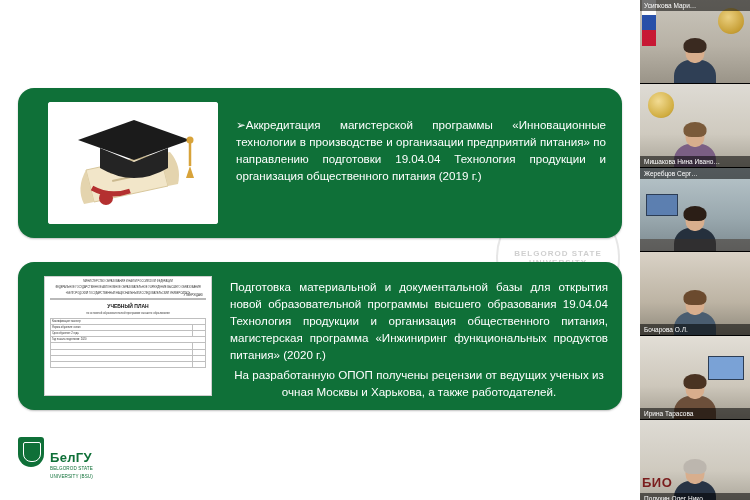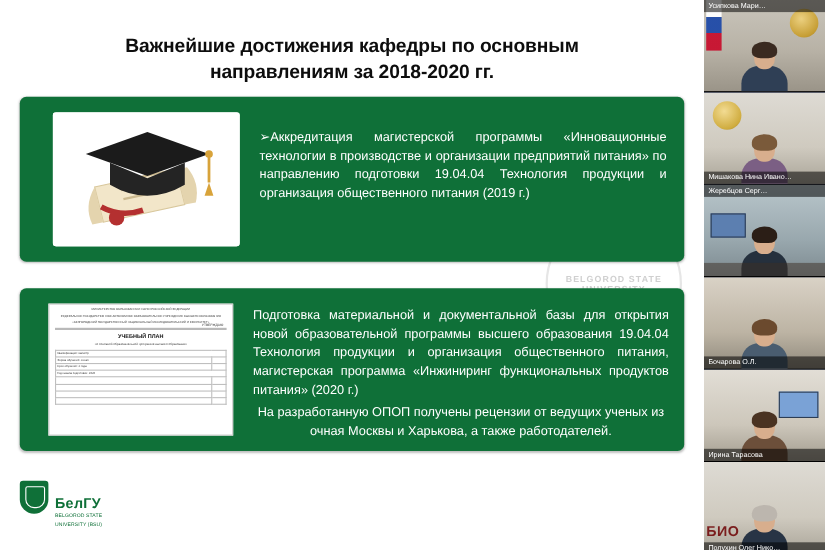--- a/index.html
+++ b/index.html
@@ -38,21 +38,21 @@
     font-size: 17.5px;
     font-weight: bold;
     color: #0d0d0d;
     line-height: 1.35;
     letter-spacing: -0.1px;
   }
   
   .block {
     position: absolute;
     background: #0f7038;
-    border-radius: 6px;
+    border-radius: 16px;
     box-shadow: 0 1px 2px rgba(0,0,0,0.25);
   }
   .block-1 {
     left: 18px;
     top: 88px;
     width: 604px;
     height: 150px;
   }
   .block-2 {
     left: 18px;
@@ -345,24 +345,20 @@
     background: rgba(60,45,35,0.5);
   }
 </style>
 </head>
 <body>
 
 <div class="stage">
 
   <div class="slide">
 
-    <div class="slide-title">
-      <div>Важнейшие достижения кафедры по основным</div>
-      <div>направлениям за 2018-2020 гг.</div>
-    </div>
 
     <div class="seal">BELGOROD STATE UNIVERSITY</div>
 
     <div class="block block-1">
       <div class="cap-img">
         <svg class="cap-svg" width="170" height="122" viewBox="0 0 170 122" xmlns="http://www.w3.org/2000/svg">
           <rect width="170" height="122" fill="#ffffff"></rect>
 
           <g>
             <path d="M38 68 L112 52 L120 84 L46 100 Z" fill="#f2e6c9" stroke="#d8c79c" stroke-width="1"></path>

